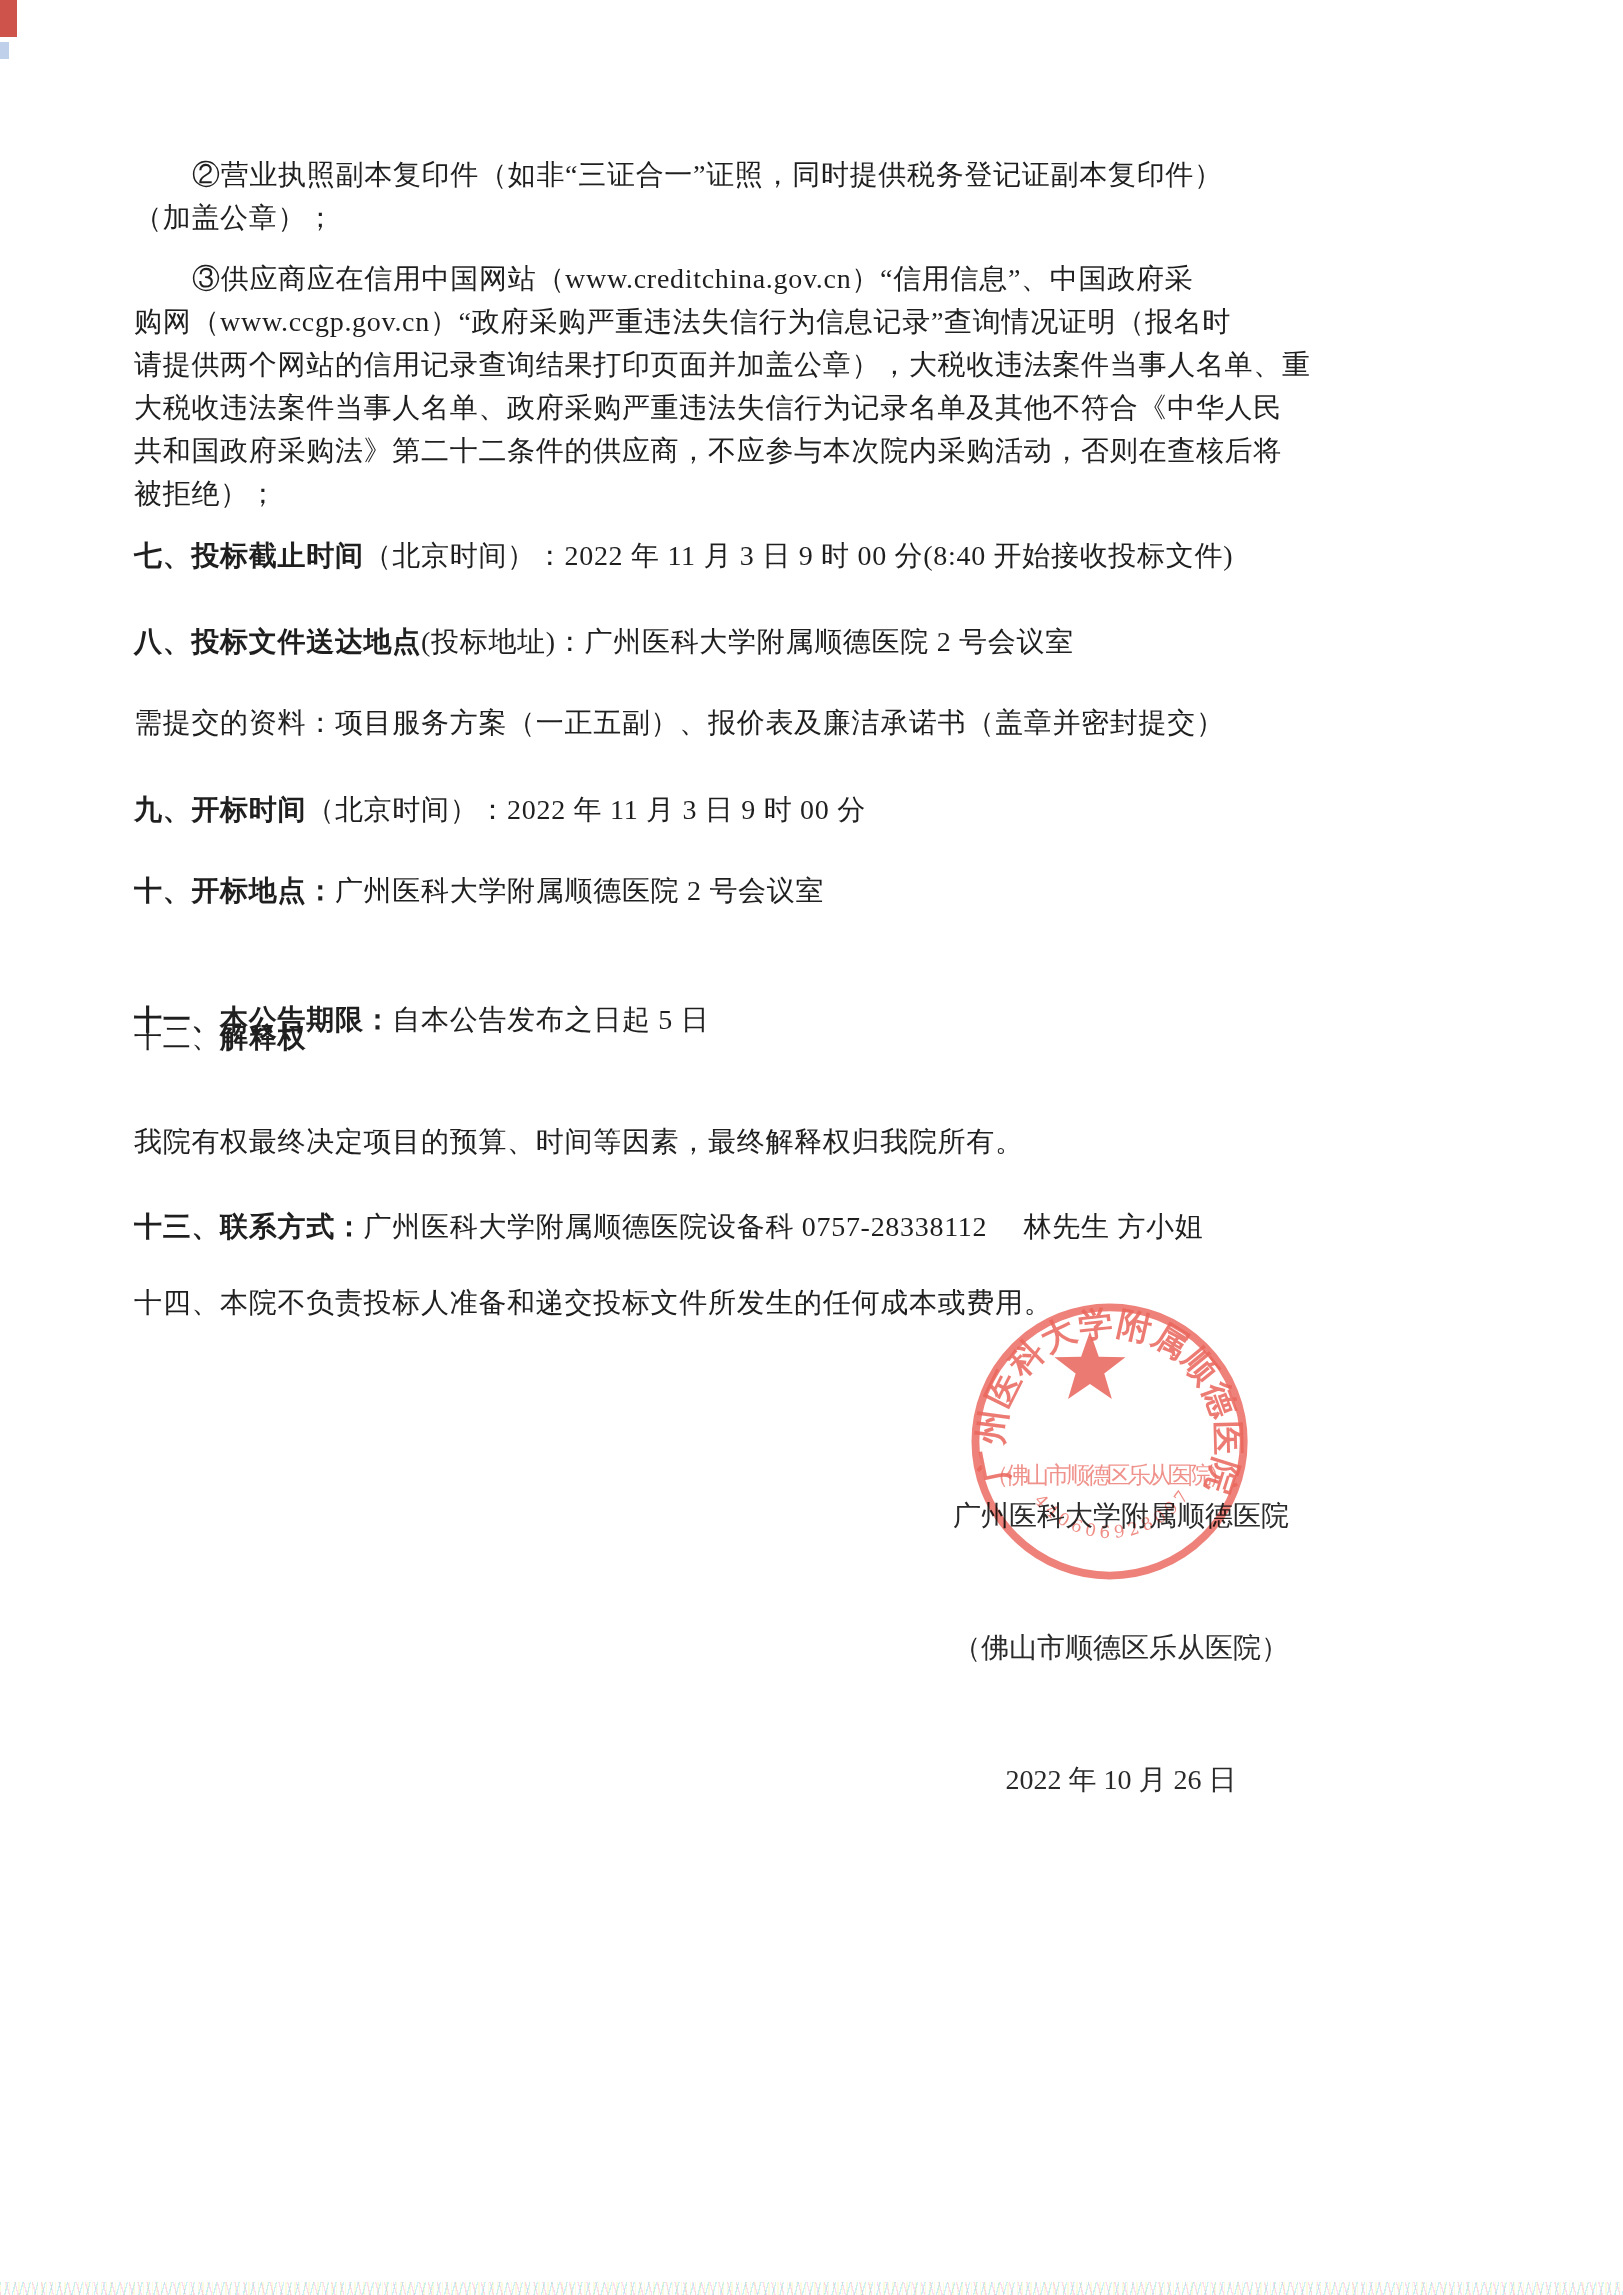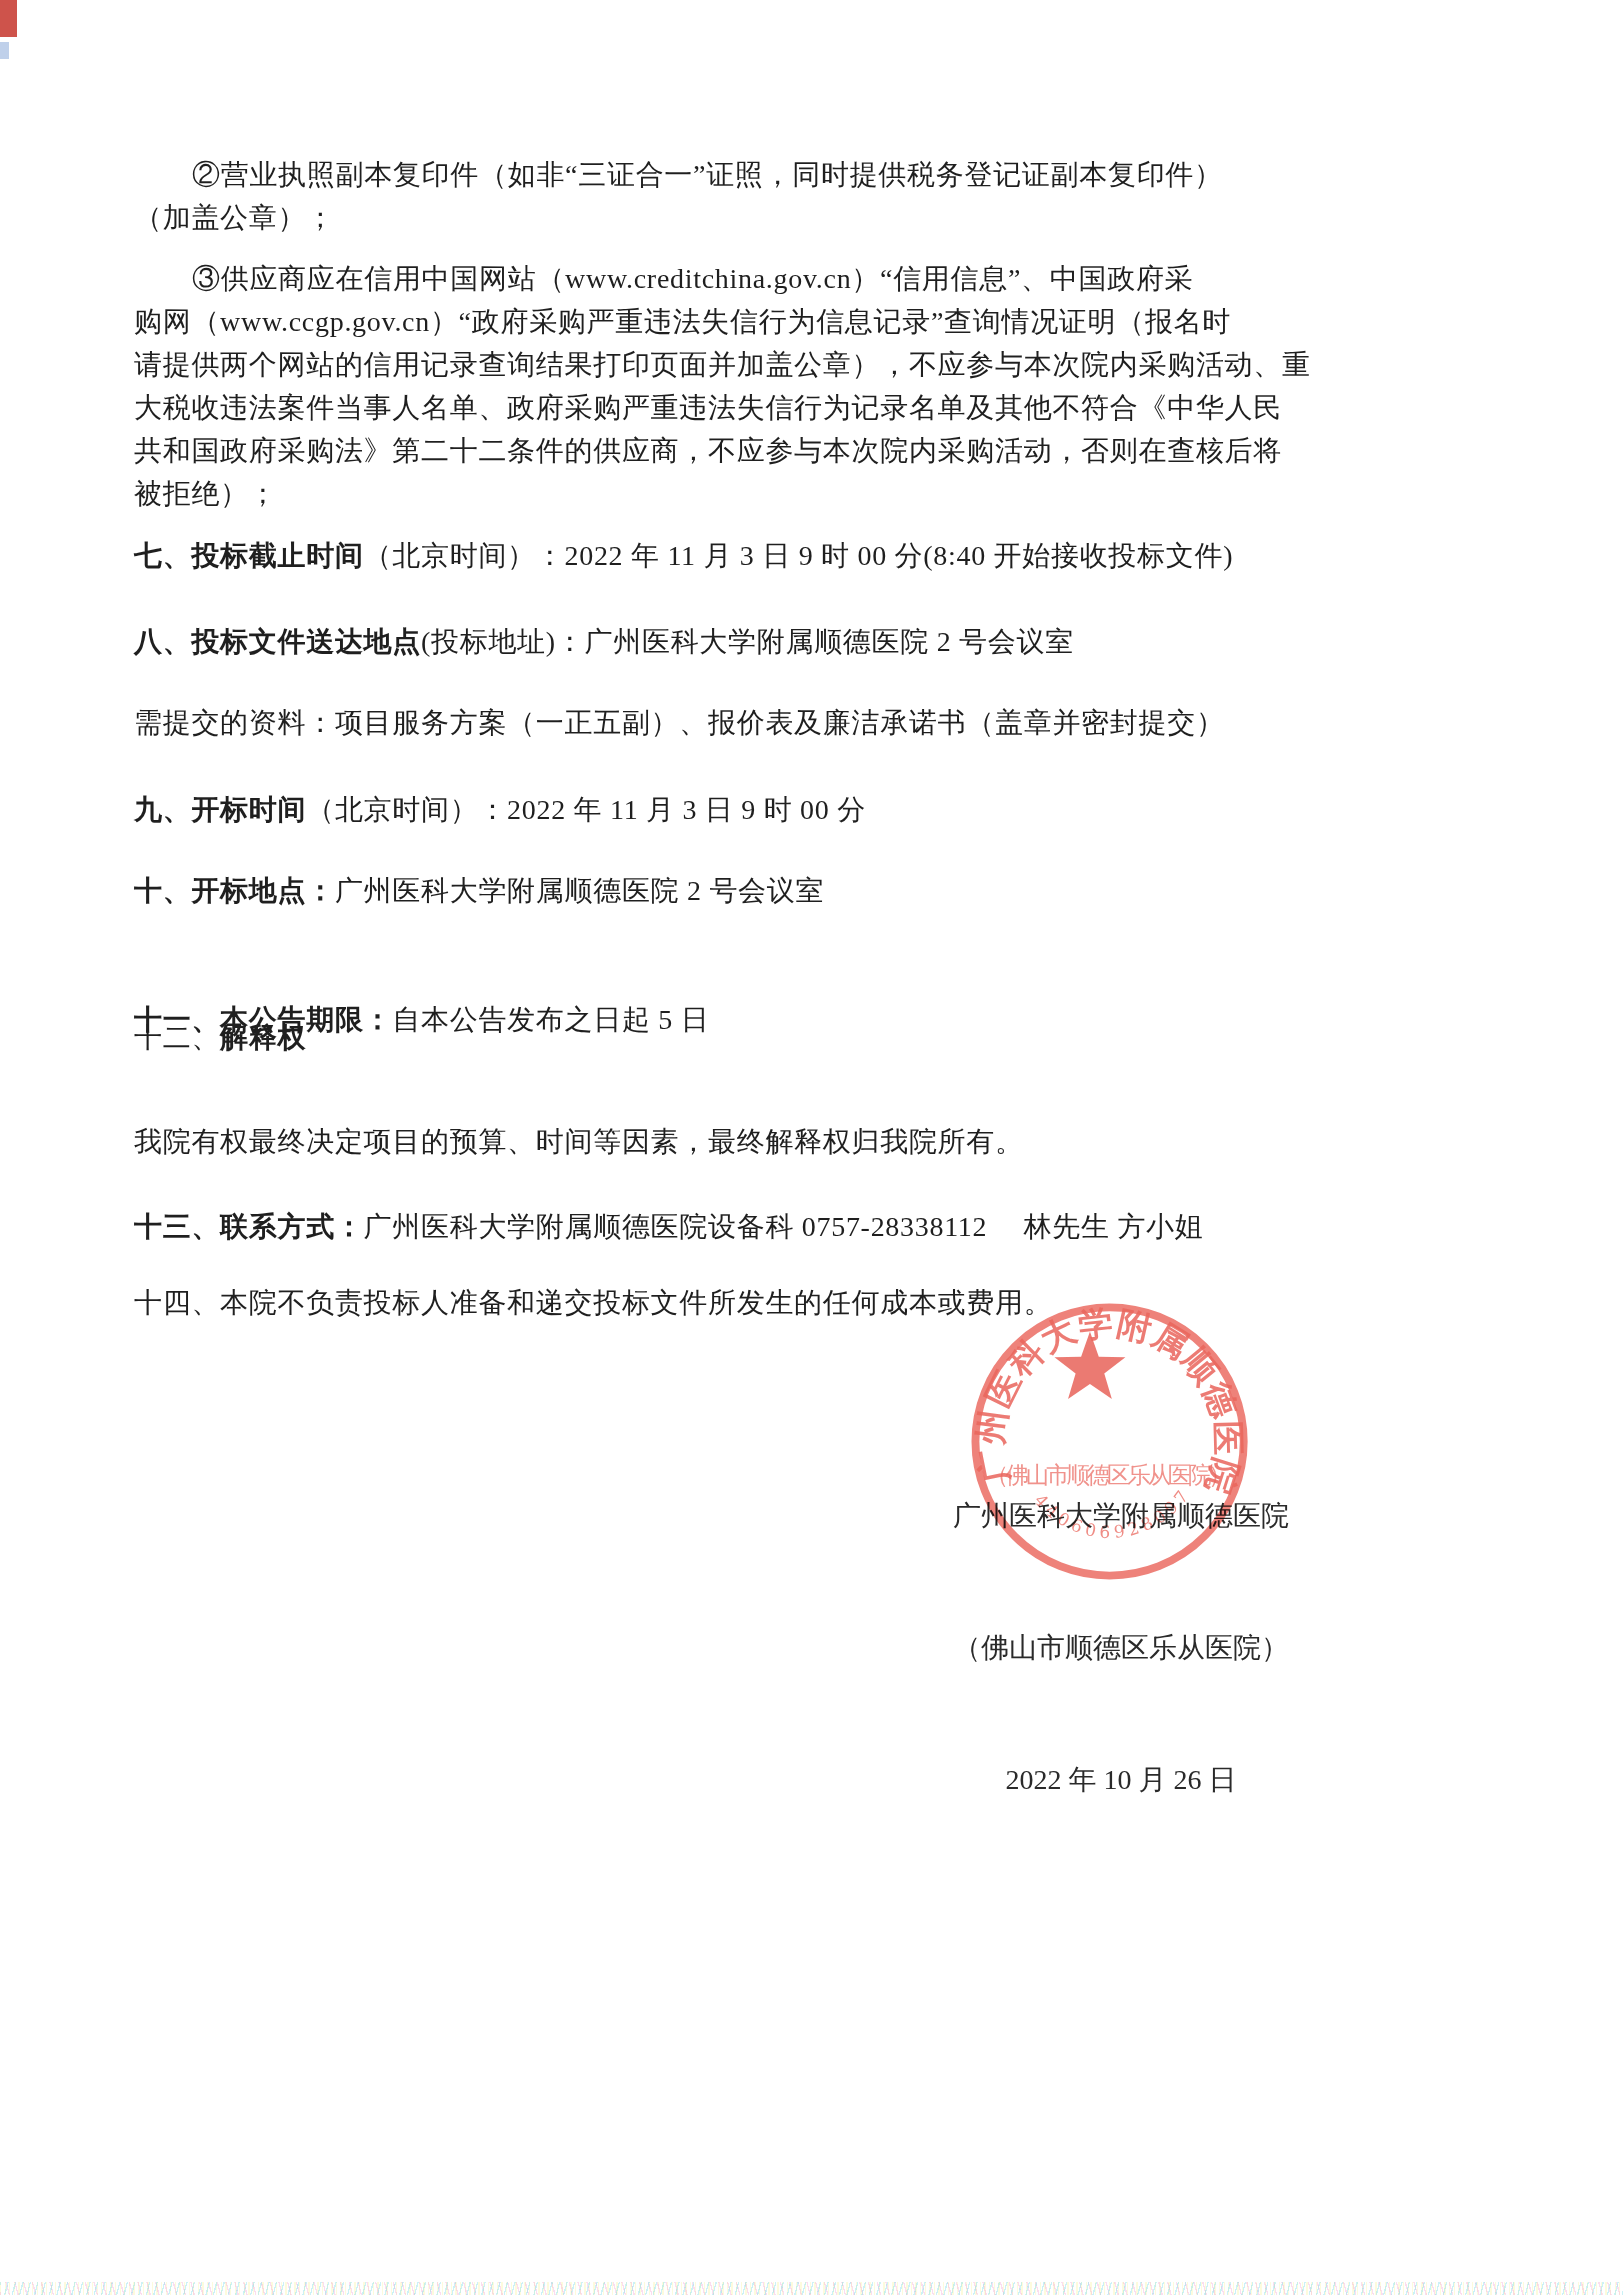--- a/index.html
+++ b/index.html
@@ -34,21 +34,21 @@
 <div class="corner-mark-blue"></div>
 
 <div class="abs para" style="top:153px;">
   <div class="line indent">②营业执照副本复印件（如非“三证合一”证照，同时提供税务登记证副本复印件）</div>
   <div class="line">（加盖公章）；</div>
 </div>
 
 <div class="abs para" style="top:241px;margin-top:16px;">
   <div class="line indent">③供应商应在信用中国网站（www.creditchina.gov.cn）“信用信息”、中国政府采</div>
   <div class="line">购网（www.ccgp.gov.cn）“政府采购严重违法失信行为信息记录”查询情况证明（报名时</div>
-  <div class="line">请提供两个网站的信用记录查询结果打印页面并加盖公章），不应参与本次院内采购活动、重</div>
+  <div class="line">请提供两个网站的信用记录查询结果打印页面并加盖公章），大税收违法案件当事人名单、重</div>
   <div class="line">大税收违法案件当事人名单、政府采购严重违法失信行为记录名单及其他不符合《中华人民</div>
   <div class="line">共和国政府采购法》第二十二条件的供应商，不应参与本次院内采购活动，否则在查核后将</div>
   <div class="line">被拒绝）；</div>
 </div>
 
 <div class="section" style="top:536px;"><span></span><span class="lbl">七、投标截止时间</span><span>（北京时间）：2022 年 11 月 3 日 9 时 00 分(8:40 开始接收投标文件)</span></div>
 
 <div class="section" style="top:622px;"><span></span><span class="lbl">八、投标文件送达地点</span><span>(投标地址)：广州医科大学附属顺德医院 2 号会议室</span></div>
 
 <div class="section" style="top:703px;"><span></span><span class="lbl"></span><span>需提交的资料：项目服务方案（一正五副）、报价表及廉洁承诺书（盖章并密封提交）</span></div>

